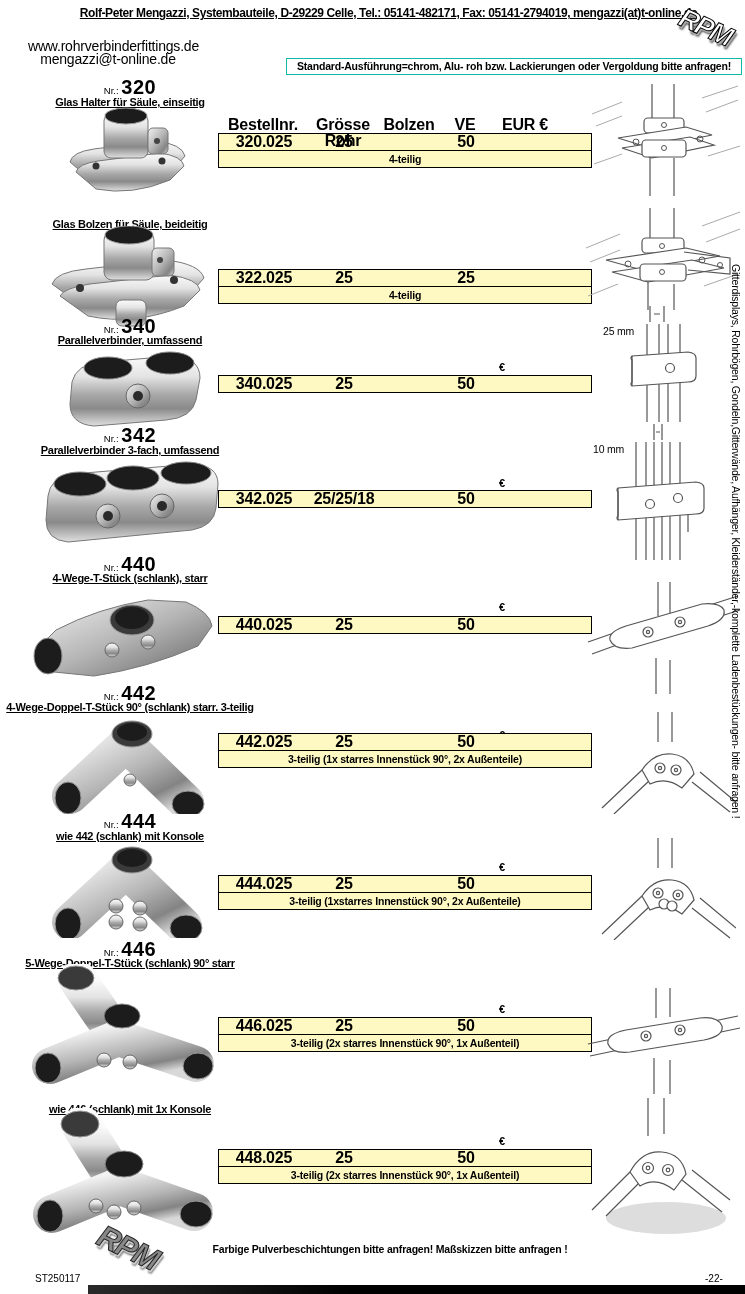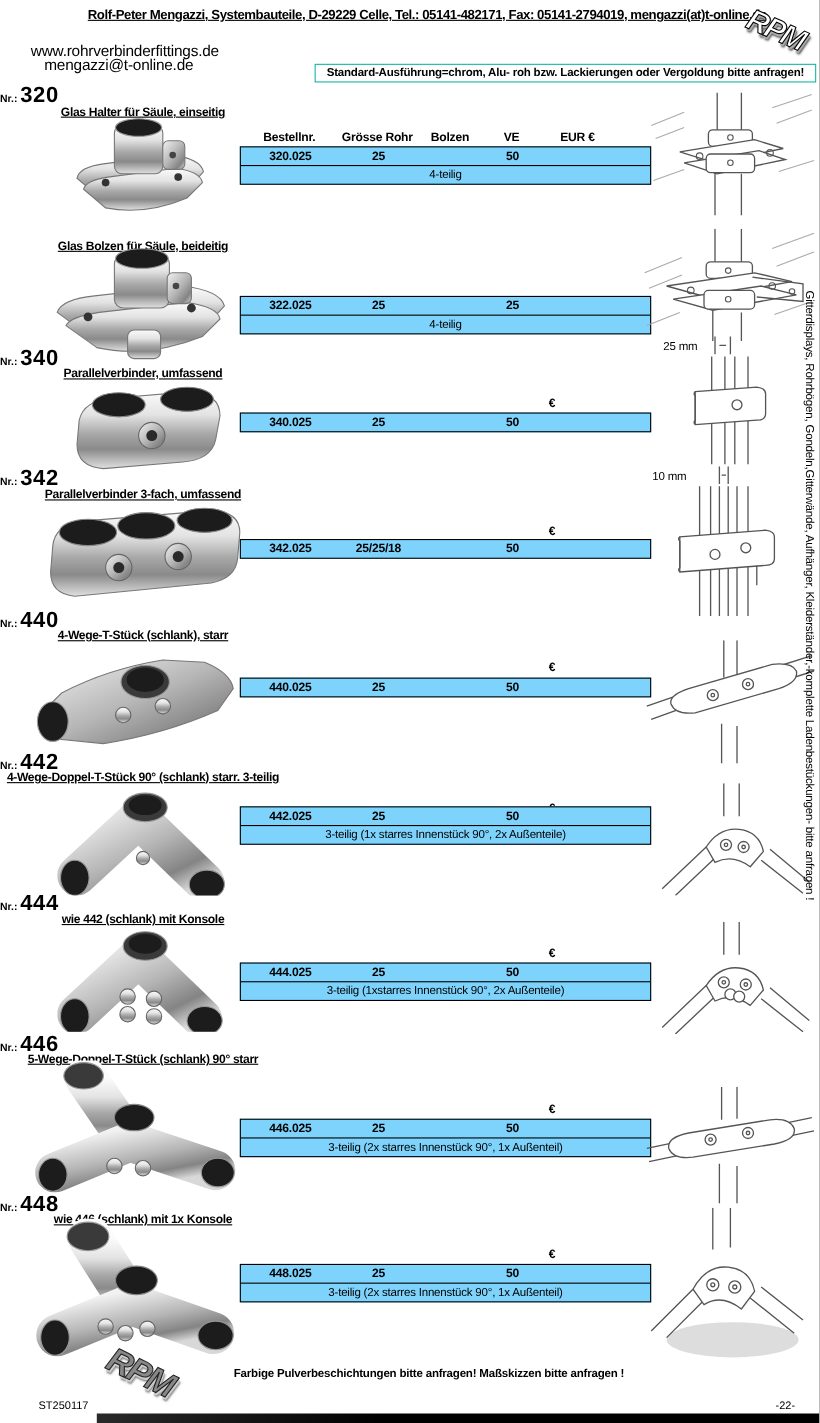--- a/index.html
+++ b/index.html
@@ -10,36 +10,36 @@
   .contact{position:absolute;left:28px;top:40px;width:160px;text-align:center;font-size:14px;letter-spacing:-0.2px;}
   .contact div{line-height:13px;}
   .rpm{display:inline-block;font-weight:bold;font-style:italic;letter-spacing:-2px;
         color:#fff;-webkit-text-stroke:1px #000;
         text-shadow:2px 2px 0 #aaa,3px 3px 2px #555;}
   .rpm-top{position:absolute;left:678px;top:12px;font-size:27px;transform:rotate(24deg);}
   .rpm-bottom{position:absolute;left:96px;top:1230px;font-size:31px;transform:rotate(26deg);
         color:#888;-webkit-text-stroke:1px #222;text-shadow:2px 2px 0 #ccc,3px 3px 2px #777;}
   .banner{position:absolute;left:286px;top:58px;width:454px;height:15px;border:1px solid #14b8a6;
         text-align:center;line-height:15px;font-size:10.5px;font-weight:bold;letter-spacing:-0.2px;}
-  .nr-line{position:absolute;left:0;width:260px;text-align:left;font-size:9.5px;font-weight:bold;}
+  .nr-line{position:absolute;left:0;width:260px;text-align:center;font-size:9.5px;}
   .nr-line b{font-size:20px;letter-spacing:0.5px;}
   .subtitle{position:absolute;left:0;width:260px;text-align:center;font-size:11px;font-weight:bold;
         text-decoration:underline;white-space:nowrap;letter-spacing:-0.3px;}
   .euro{position:absolute;left:490px;width:24px;text-align:center;font-size:11px;font-weight:bold;}
   .tbl{position:absolute;left:218px;width:374px;}
   .hd,.row{display:grid;grid-template-columns:90px 70px 62px 50px 70px 1fr;height:16px;line-height:16px;
-        font-size:11px;font-weight:bold;letter-spacing:-0.2px;}
+        font-size:16px;font-weight:bold;letter-spacing:-0.2px;}
   .hd span,.row span{text-align:center;}
-  .box{border:1.5px solid #000;background:#7dd3fc;}
+  .box{border:1.5px solid #000;background:#fef9c3;}
   .noterow{border-top:1px solid #000;height:16px;line-height:16px;text-align:center;
-        font-size:10.5px;font-weight:normal;letter-spacing:-0.2px;}
+        font-size:10.5px;font-weight:bold;letter-spacing:-0.2px;}
   .photo,.illus{position:absolute;}
   .side-text{position:absolute;left:742px;top:264px;transform-origin:0 0;transform:rotate(90deg);
         font-size:10.5px;white-space:nowrap;letter-spacing:-0.2px;}
-  .dim{position:absolute;font-size:10.5px;letter-spacing:-0.2px;}
+  .dim{position:absolute;font-size:10.5px;letter-spacing:-0.2px;margin-top:16px;}
   .footer-note{position:absolute;left:150px;top:1243px;width:480px;text-align:center;
         font-size:10.5px;font-weight:bold;letter-spacing:-0.2px;}
   .footer-code{position:absolute;left:35px;top:1273px;font-size:10px;}
   .page-num{position:absolute;left:705px;top:1273px;font-size:10px;}
   .bottom-bar{position:absolute;left:88px;top:1285px;width:657px;height:9px;
         background:linear-gradient(90deg,#2a2a2a,#000 40%,#000);}
 </style>
 </head>
 <body>
 
@@ -410,24 +410,20 @@
       <path d="M68,70 v36 M84,72 v34"></path>
       <path d="M2,56 L40,48 M4,68 L42,60 M114,36 L152,28 M116,48 L154,40"></path>
       <path d="M22,56 Q20,46 40,42 L114,30 Q132,28 136,38 Q138,48 118,52 L44,64 Q26,66 22,56 Z" fill="#fff"></path>
       <circle cx="60" cy="48" r="5" fill="#fff"></circle>
         <circle cx="94" cy="42" r="5" fill="#fff"></circle>
       <circle cx="60" cy="48" r="1.6"></circle>
         <circle cx="94" cy="42" r="1.6"></circle>
     </g>
   </svg>
 
-  <div class="nr-line" style="top:1084px">
-    <span>Nr.:</span>
-    <b>448</b>
-  </div>
   <div class="subtitle" style="top:1103px">wie 446 (schlank) mit 1x Konsole</div>
   <svg class="photo" style="left:26px;top:1108px" width="192" height="126" viewBox="0 0 192 126">
     <path d="M56,18 L94,78" fill="none" stroke="url(#chromeV)" stroke-width="40" stroke-linecap="round"></path>
     <path d="M26,106 L94,78 L168,104" fill="none" stroke="url(#chromeD)" stroke-width="38" stroke-linecap="round" stroke-linejoin="round"></path>
     <ellipse cx="54" cy="16" rx="19" ry="13" fill="#3a3a3a" stroke="#999"></ellipse>
     <ellipse cx="24" cy="108" rx="13" ry="16" fill="#1c1c1c" stroke="#999"></ellipse>
     <ellipse cx="170" cy="106" rx="16" ry="13" fill="#1c1c1c" stroke="#999"></ellipse>
     <ellipse cx="98" cy="56" rx="19" ry="13" fill="#1c1c1c" stroke="#888"></ellipse>
     <circle cx="70" cy="98" r="7" fill="url(#chromeV)" stroke="#666"></circle>
     <circle cx="88" cy="104" r="7" fill="url(#chromeV)" stroke="#666"></circle>

